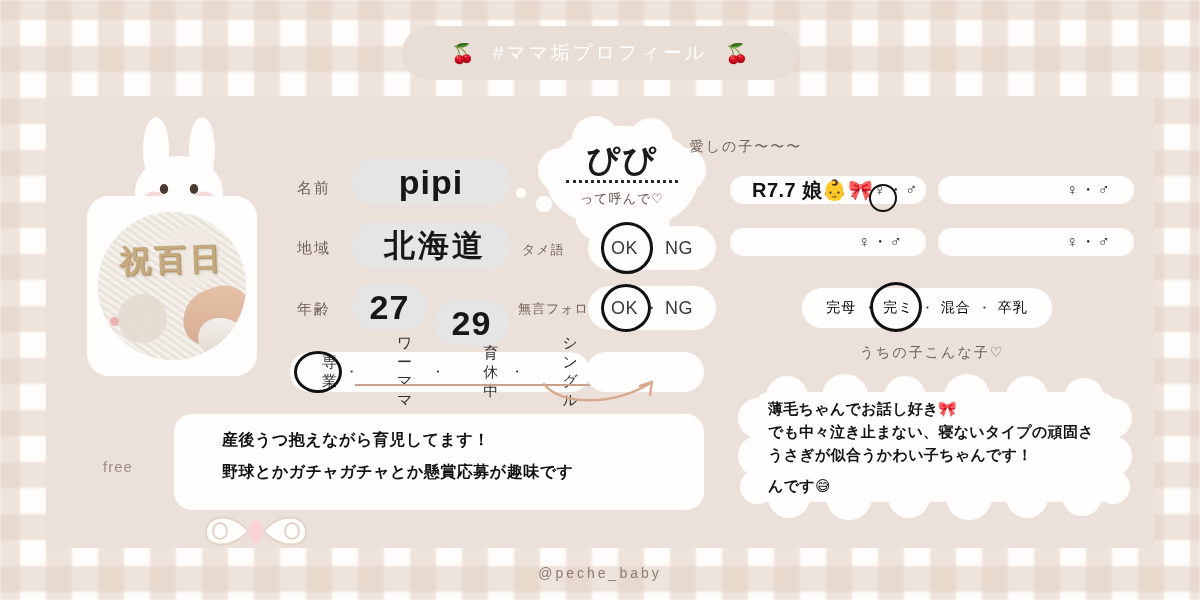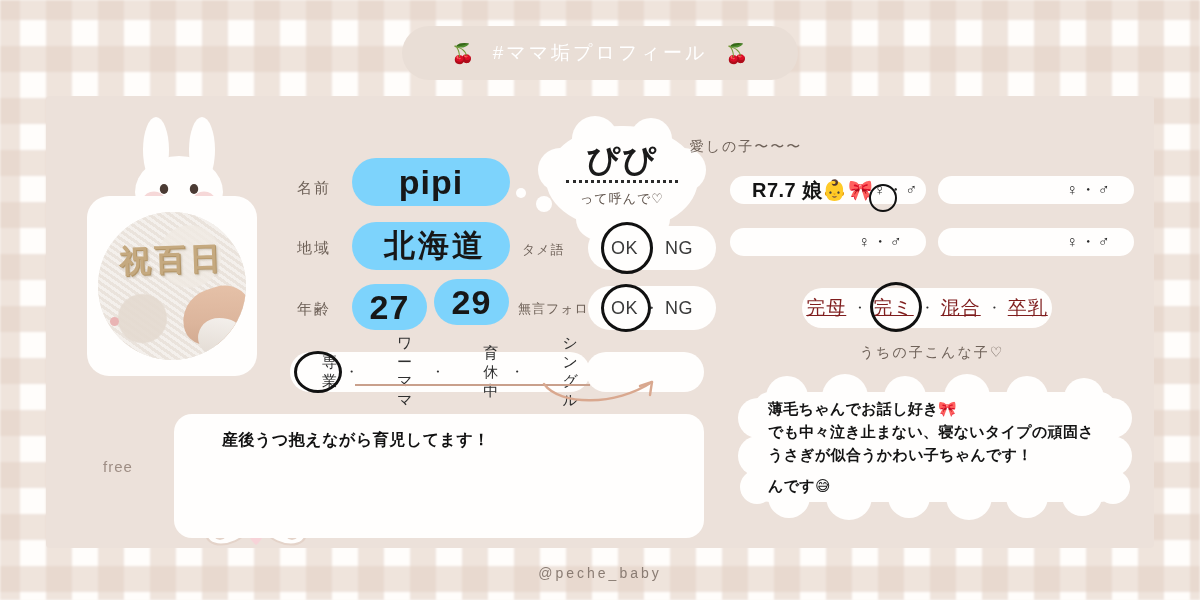--- a/index.html
+++ b/index.html
@@ -112,37 +112,37 @@
   
   #ribbon { position: absolute; left: 196px; top: 505px; width: 120px; height: 52px; }
 
   
   .row-label {
     position: absolute;
     font-size: 15px; color: #6f6259; letter-spacing: 2px;
   }
   .pill {
     position: absolute;
-    background: #7dd3fc;
+    background: #e5e5e5;
     border-radius: 30px;
     display: flex; align-items: center; justify-content: center;
   }
   .pill-value {
     font-size: 34px; font-weight: 700; color: #171717;
     letter-spacing: 1px;
   }
   .pill-value.jp { font-size: 31px; letter-spacing: 3px; margin-left: 8px; }
 
   #lbl-name   { left: 297px; top: 179px; }
   #pill-name  { left: 352px; top: 158px; width: 158px; height: 48px; }
   #lbl-area   { left: 297px; top: 239px; }
   #pill-area  { left: 352px; top: 222px; width: 158px; height: 48px; }
   #lbl-age    { left: 297px; top: 300px; }
   #pill-age1  { left: 352px; top: 284px; width:  75px; height: 46px; }
-  #pill-age2  { left: 434px; top: 279px; width:  75px; height: 46px; }
+  #pill-age2  { left: 434px; top: 300px; width:  75px; height: 46px; }
 
   
   #bubble {
     position: absolute; left: 546px; top: 126px; width: 152px; height: 104px;
   }
   #bubble .cloudbg {
     position: absolute; inset: 0;
     background: #fffefd;
     border-radius: 50% 50% 48% 52% / 52% 50% 50% 50%;
     filter: drop-shadow(0 0 0 transparent);
@@ -201,21 +201,21 @@
     border-top: 2px solid #c9a08c;
   }
   #pill-empty-left {
     position: absolute; left: 586px; top: 352px; width: 118px; height: 40px;
     background: #fffefd; border-radius: 22px;
   }
   #arrow-curve { position: absolute; left: 540px; top: 372px; width: 130px; height: 40px; }
 
   
   #free-box {
-    position: absolute; left: 174px; top: 414px; width: 530px; height: 124px;
+    position: absolute; left: 174px; top: 414px; width: 530px; height: 96px;
     background: #fffefd; border-radius: 18px;
     padding: 14px 0 0 48px;
   }
   #free-box .ln {
     font-size: 16px; color: #111; font-weight: 700; line-height: 1.55;
     letter-spacing: .5px;
   }
   #free-box .gap { height: 7px; }
 
   
@@ -243,21 +243,21 @@
   #kid2 { left: 938px; top: 176px; width: 196px; }
   #kid3 { left: 730px; top: 228px; width: 196px; }
   #kid4 { left: 938px; top: 228px; width: 196px; }
   #circ-kid1 { left: 869px; top: 184px; width: 28px; height: 28px; border-width: 2px; }
 
   #pill-feed {
     position: absolute; left: 802px; top: 288px; width: 250px; height: 40px;
     background: #fffefd; border-radius: 22px;
     display: flex; align-items: center; justify-content: center; gap: 7px;
   }
-  #pill-feed .opt { font-size: 19px; color: #7f1d1d; letter-spacing: 1px; text-decoration: underline; }
+  #pill-feed .opt { font-size: 14px; color: #000000; letter-spacing: 1px; }
   #pill-feed .dot { font-size: 13px; color: #2f2f2f; }
   #circ-feed { left: 870px; top: 282px; width: 52px; height: 50px; }
 
   #kids-sub {
     position: absolute; left: 730px; width: 404px; top: 344px;
     text-align: center; font-size: 14px; color: #6f6259; letter-spacing: 2px;
   }
 
   
   #cloud-box {
@@ -391,20 +391,21 @@
 <div id="status-underline"></div>
 <div id="pill-empty-left"></div>
 <svg id="arrow-curve" viewBox="0 0 130 40">
   <path d="M4 12 C20 34, 76 34, 112 10" fill="none" stroke="#d9a88f" stroke-width="2.4" stroke-linecap="round"></path>
   <path d="M112 10 L100 14 M112 10 L110 23" fill="none" stroke="#d9a88f" stroke-width="2.4" stroke-linecap="round"></path>
 </svg>
 
 <div id="free-box">
   <div class="ln">産後うつ抱えながら育児してます！</div>
   <div class="gap"></div>
+  <div class="ln">野球とかガチャガチャとか懸賞応募が趣味です</div>
 </div>
 
 <div id="kids-title">
   <span>愛しの子〜〜〜</span>
 </div>
 
 <div class="kid-pill" id="kid1">
   <span class="kid-text">R7.7 娘👶🎀</span>
   <span class="genders">
     <span>♀</span><span>・</span><span>♂</span>

